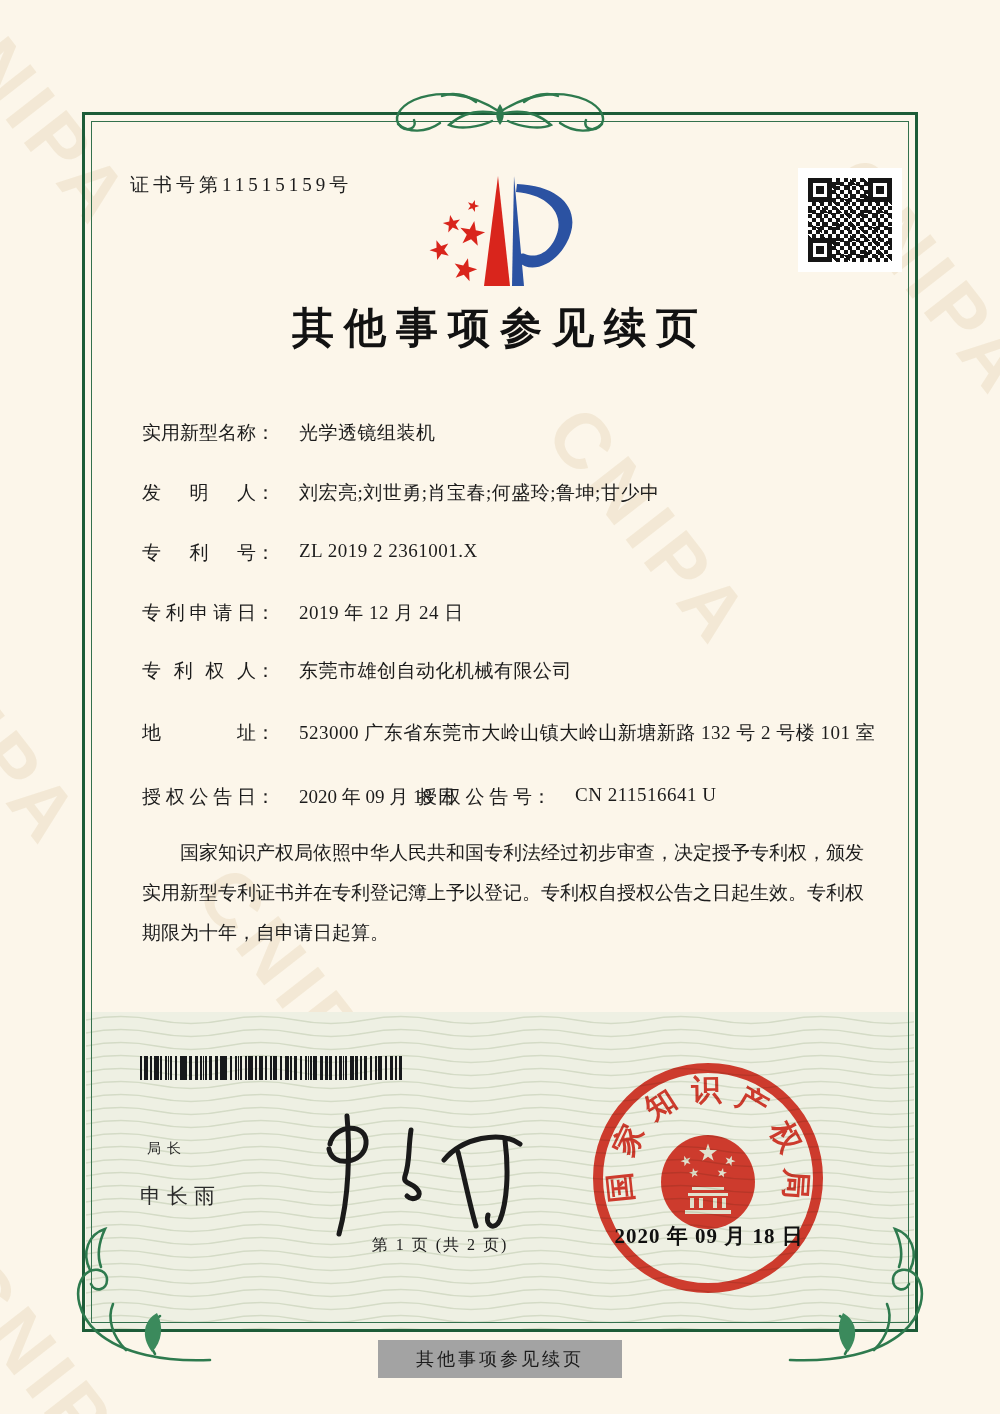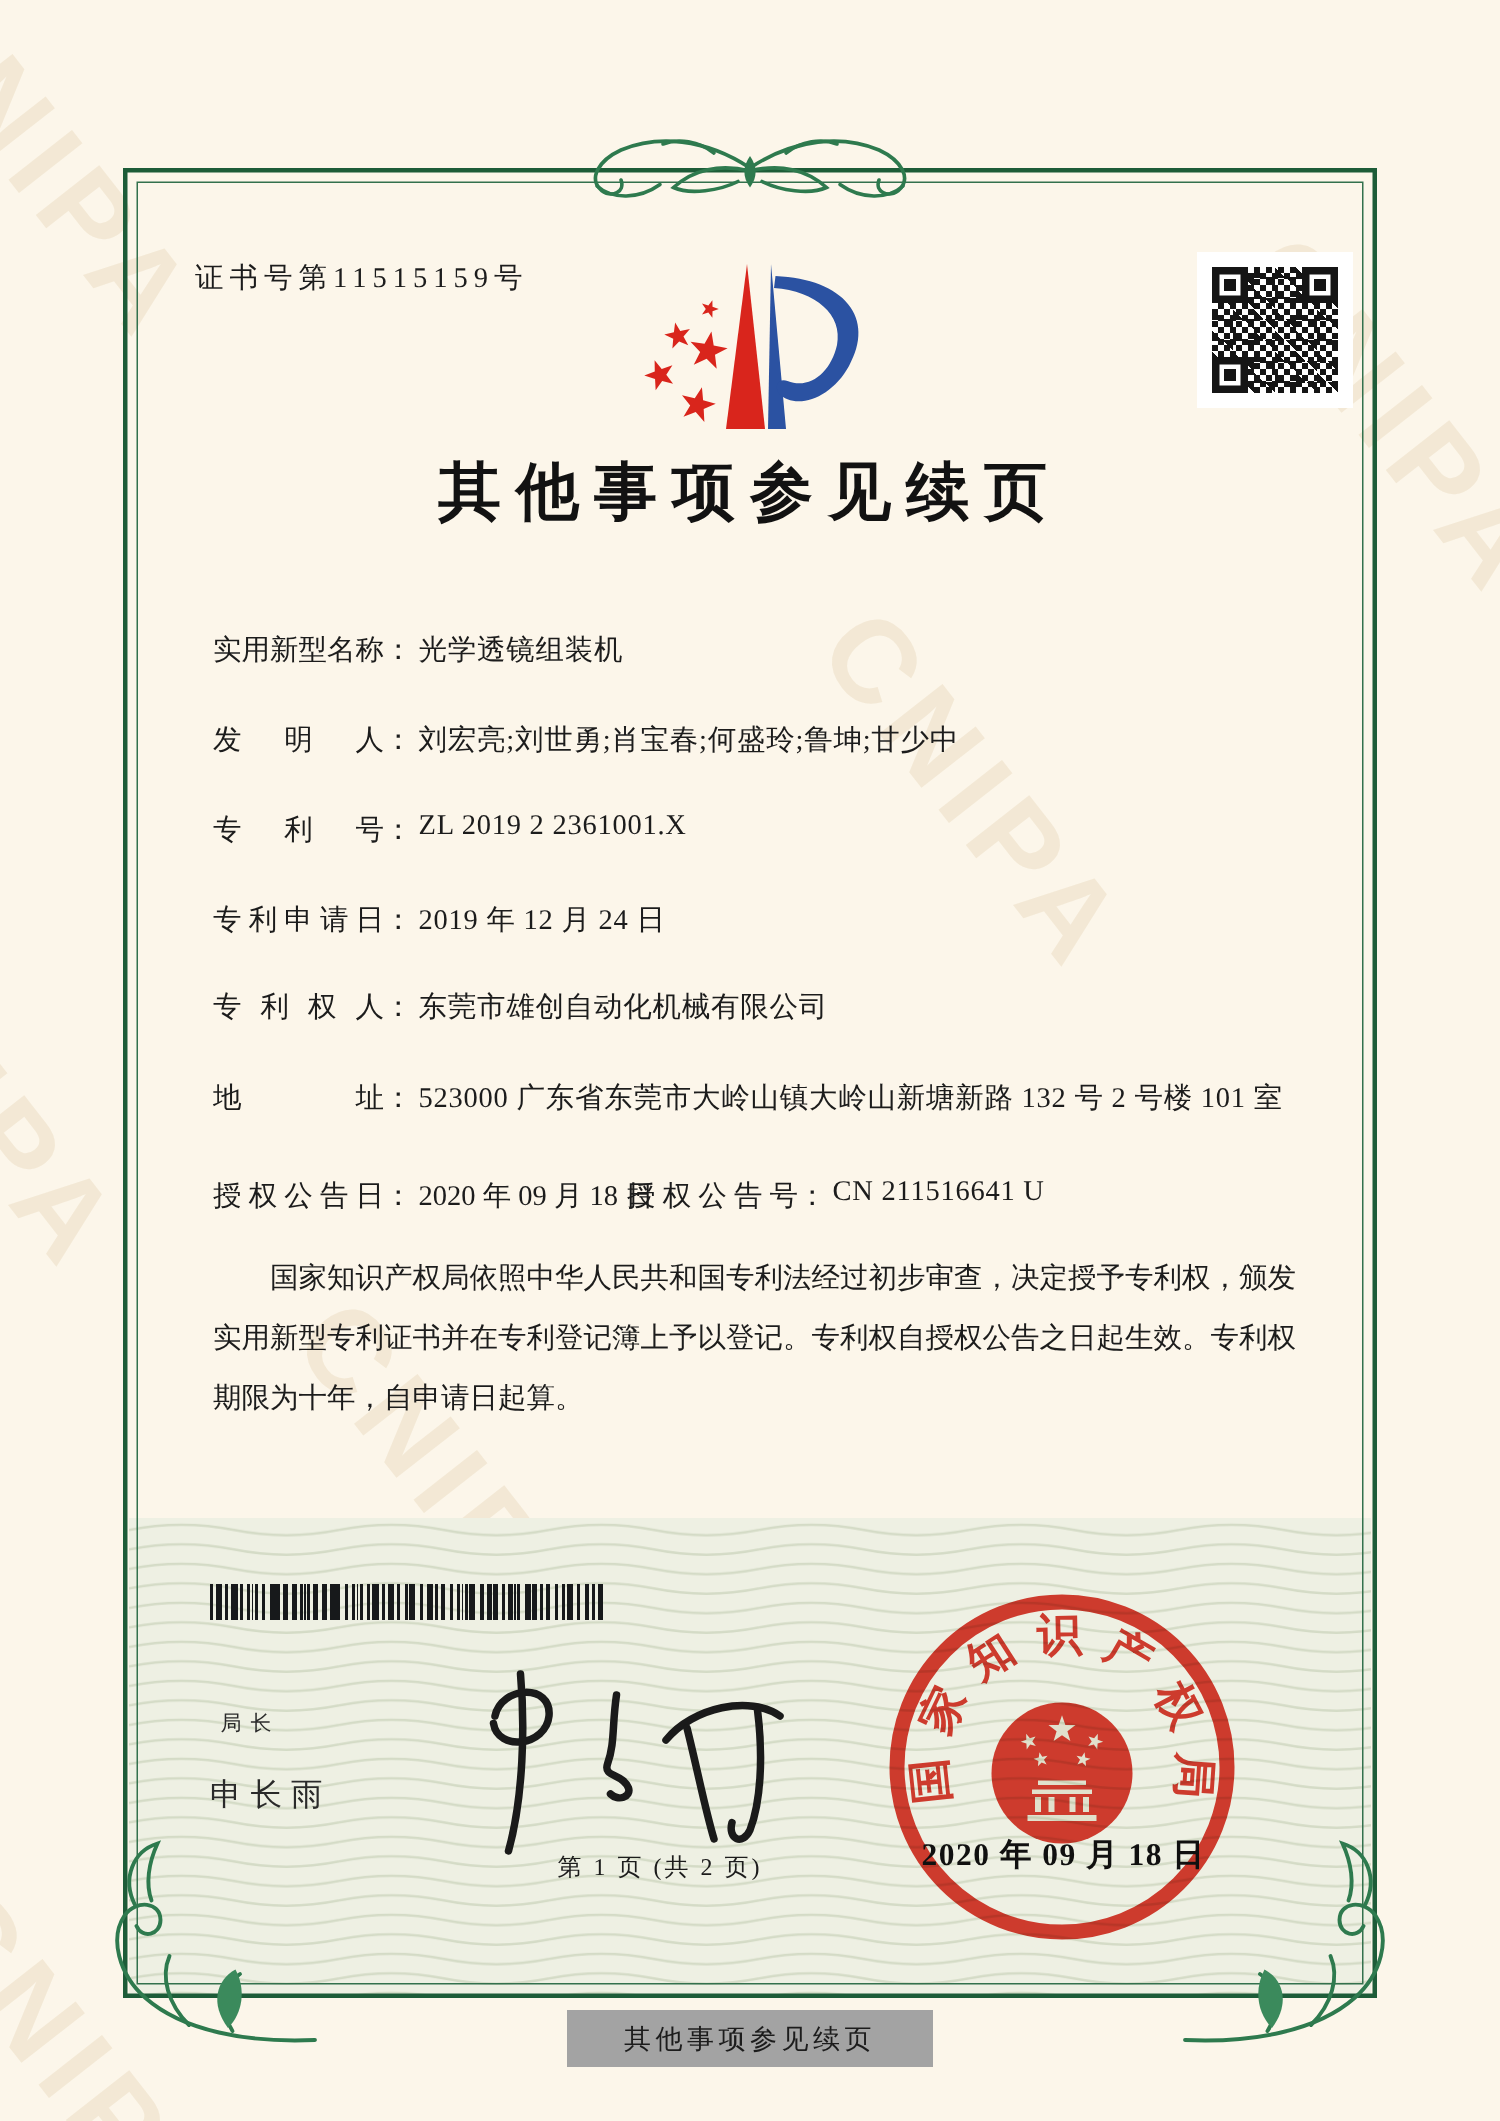--- a/index.html
+++ b/index.html
@@ -53,21 +53,21 @@
   .title {
     left:0; top:300px; width:1000px;
     text-align:center; font-size:42px; font-weight:bold;
     letter-spacing:10px; color:#121212; z-index:5;
   }
 
   
   .field-row { position:absolute; left:142px; font-size:19px; z-index:5; }
   .flabel { display:inline-block; width:114px; text-align:justify; text-align-last:justify; vertical-align:top; }
   .fcolon { display:inline-block; vertical-align:top; }
-  .fvalue { display:inline-block; margin-left:4px; vertical-align:top; letter-spacing:0.5px; }
+  .fvalue { display:inline-block; margin-left:24px; vertical-align:top; letter-spacing:0.5px; }
   .fvalue.wide { width:590px; }
 
   
   .body-text { left:142px; top:833px; width:732px; font-size:19px; line-height:40px; z-index:5; }
   .body-text p { text-indent:2em; }
 
   
   .barcode { left:140px; top:1056px; width:262px; height:24px; z-index:6;
     background-image:
       repeating-linear-gradient(90deg,#17191b 0 2px,transparent 2px 5px),

